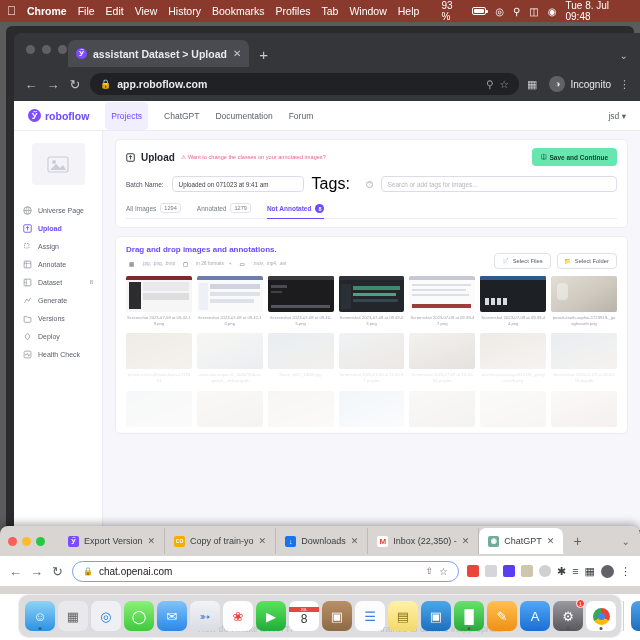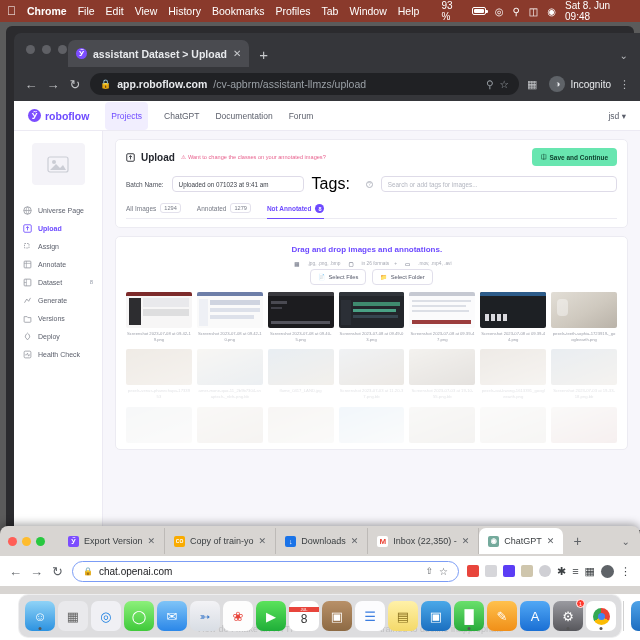--- a/index.html
+++ b/index.html
@@ -191,21 +191,21 @@
   .pill {
     background: #6d4aff; color: #fff; border-radius: 50%;
     width: 9px; height: 9px; display: inline-flex; align-items: center;
     justify-content: center; font-size: 5.5px; font-weight: bold;
   }
 
   .dropcard {
     margin-top: 8px; background: #fff; border: 1px solid #ecebf2;
     border-radius: 5px; padding: 8px 10px 6px;
   }
-  .drophead { display: flex; align-items: center; flex-direction: column; }
+  .drophead { display: flex; align-items: flex-end; }
   .drophead .dleft { flex: 1; }
   .drophead h2 { font-size: 8px; color: #6d4aff; font-weight: bold; }
   .fmtline {
     margin-top: 4px; display: flex; align-items: center; gap: 5px;
     font-size: 4.8px; color: #a7aab4; flex-wrap: wrap;
   }
   .fmtline .fic { font-size: 5.5px; color: #8f93a0; }
   .selbtns { display: flex; gap: 6px; }
   .selbtn {
     border: 1px solid #e1dfeb; border-radius: 4px; background: #fff;
@@ -321,21 +321,21 @@
     <span class="mb-item">Window</span>
     <span class="mb-item">Help</span>
     <span class="spacer"></span>
     <span class="right-grp">
       <span>93 %</span>
       <span class="batt"></span>
       <span>◎</span>
       <span>⚲</span>
       <span>◫</span>
       <span>◉</span>
-      <span>Sat 8. Jun  09:48</span>
+      <span>Tue 8. Jul  09:48</span>
     </span>
   </div>
 
   <div class="backwin"></div>
 
   <div class="chromewin">
 
     <div class="tabstrip">
       <span class="traffic">
         <i></i>
@@ -351,21 +351,20 @@
       <span class="chev">⌄</span>
     </div>
 
     <div class="omnibar">
       <span class="navbtn">←</span>
       <span class="navbtn">→</span>
       <span class="navbtn">↻</span>
       <div class="urlbox">
         <span class="lockico">🔒</span>
         <span class="host">app.roboflow.com</span>
-        <span class="path">/cv-apbrm/assistant-llmzs/upload</span>
         <span class="grow"></span>
         <span>⚲</span>
         <span>☆</span>
       </div>
       <span class="tool">▦</span>
       <span class="incog">
         <span class="av">◑</span>
         <span>Incognito</span>
       </span>
       <span class="tool">⋮</span>

